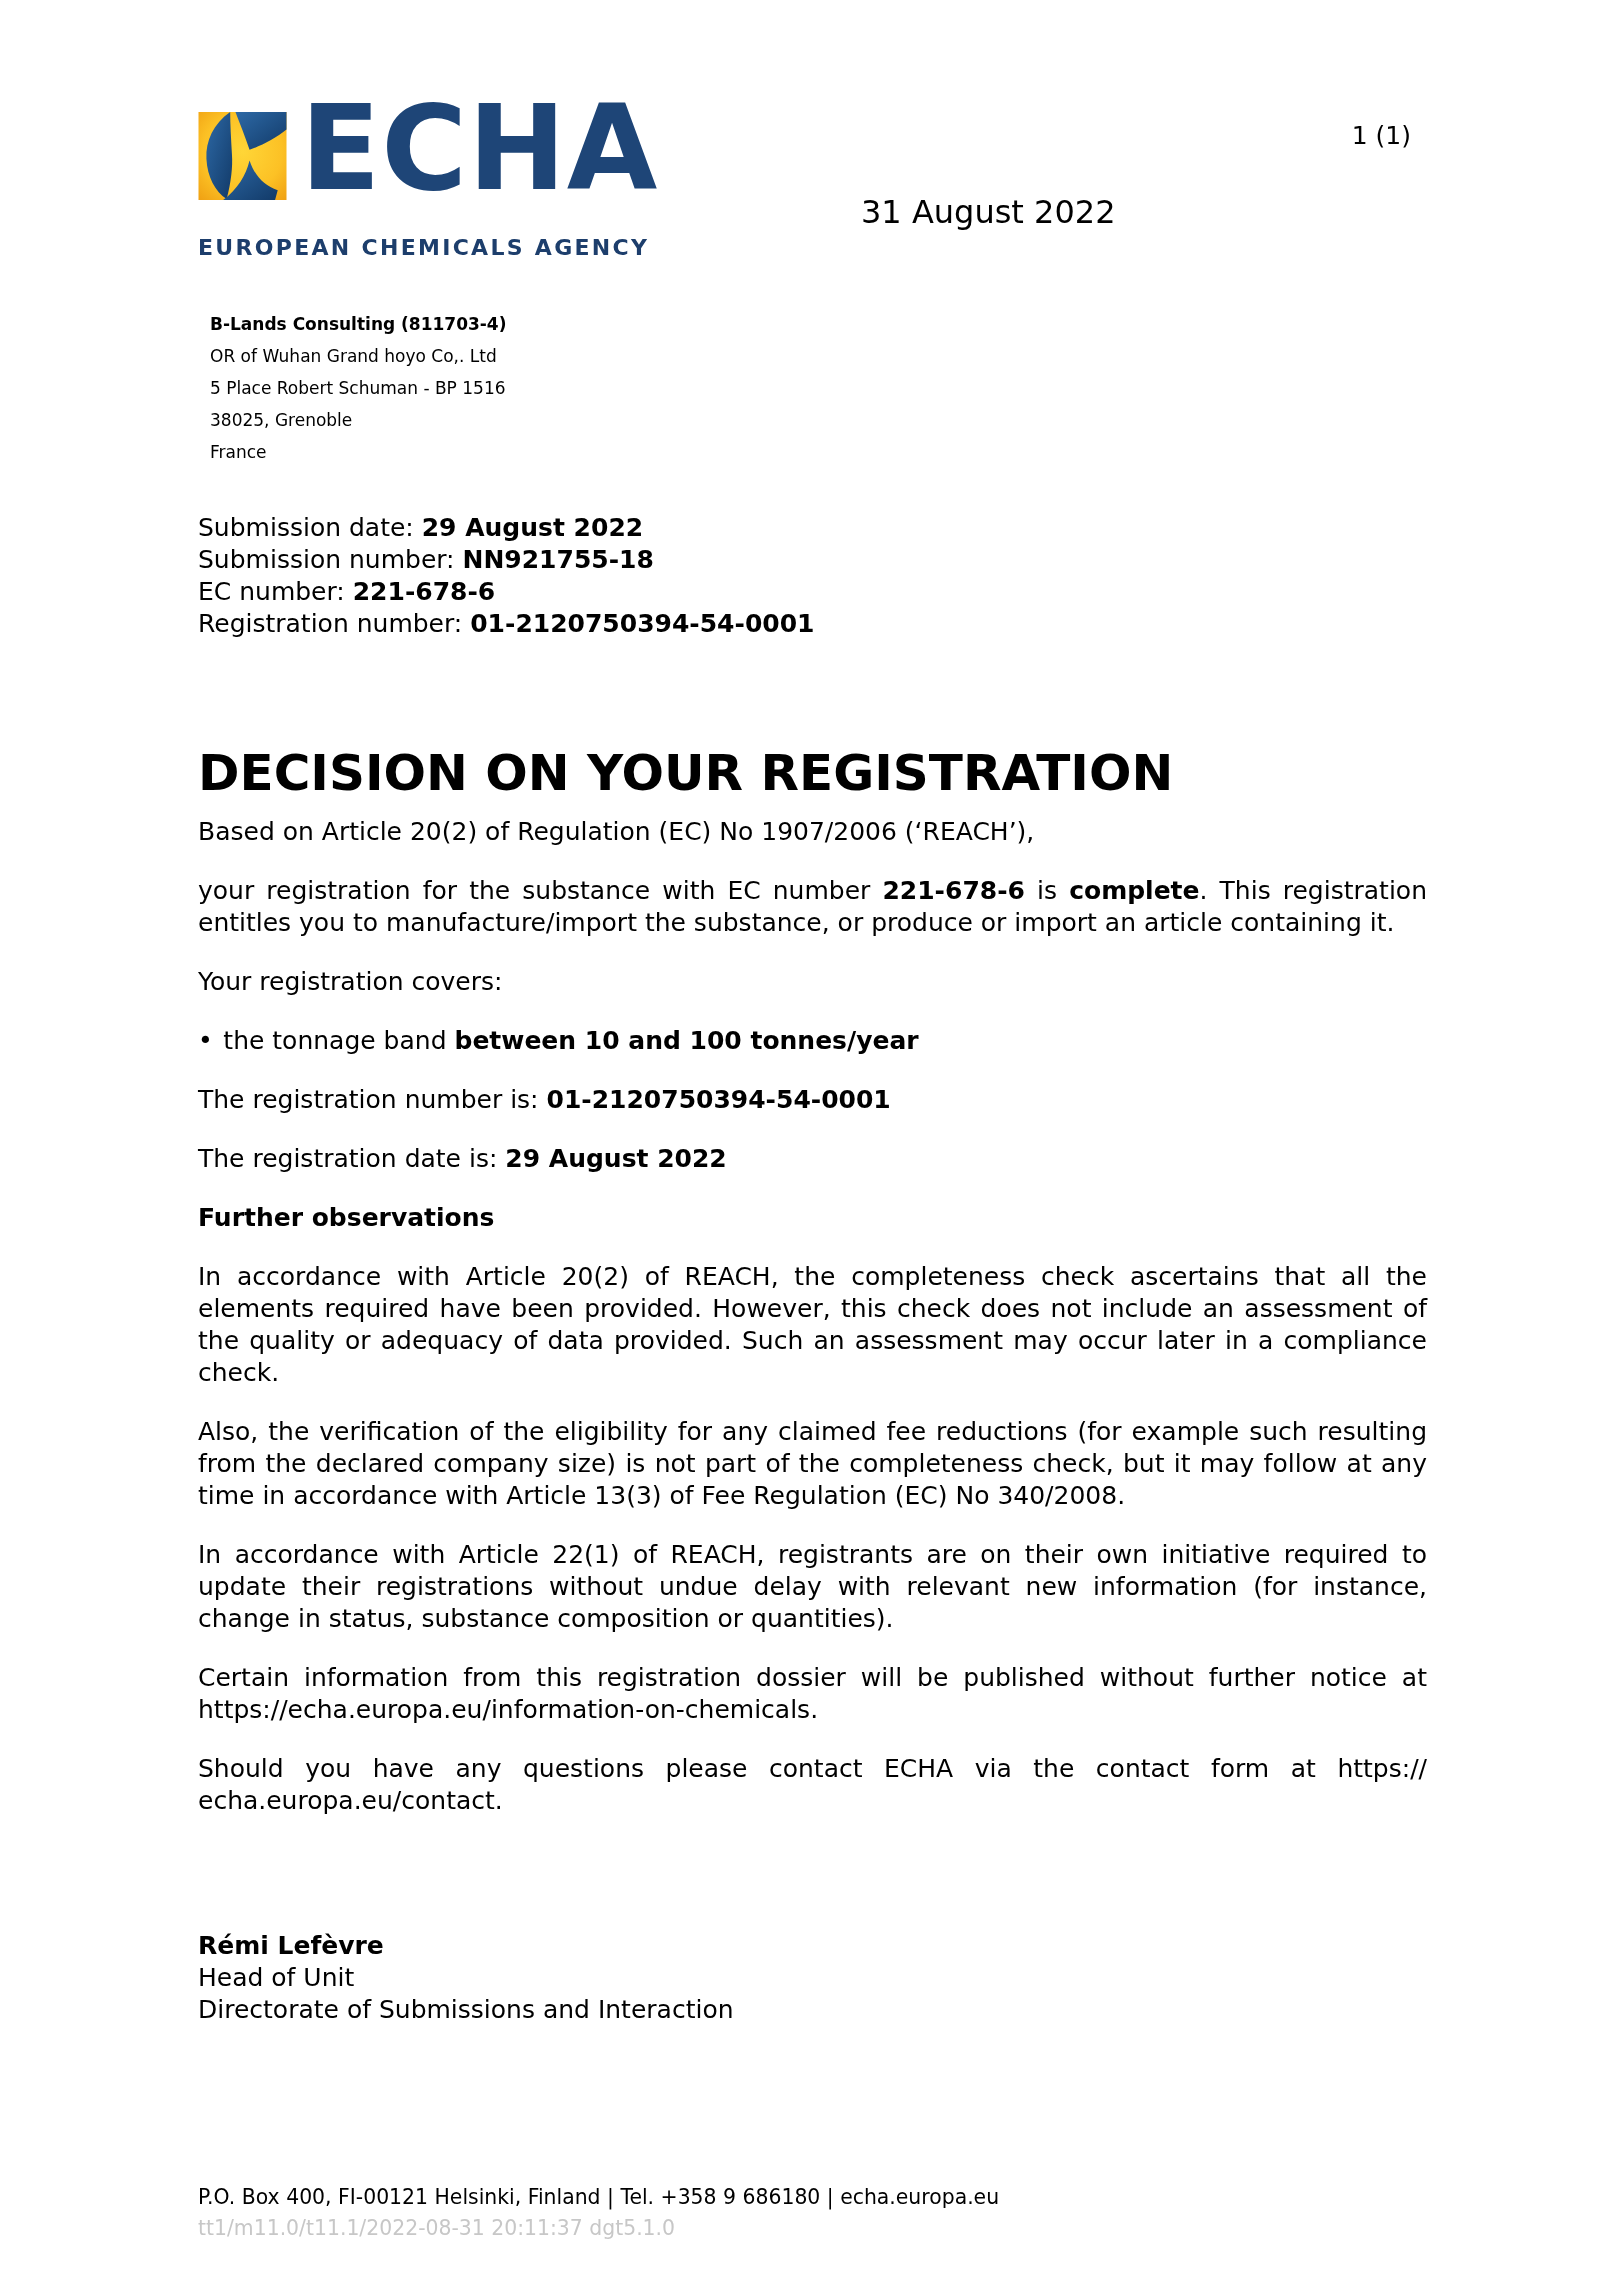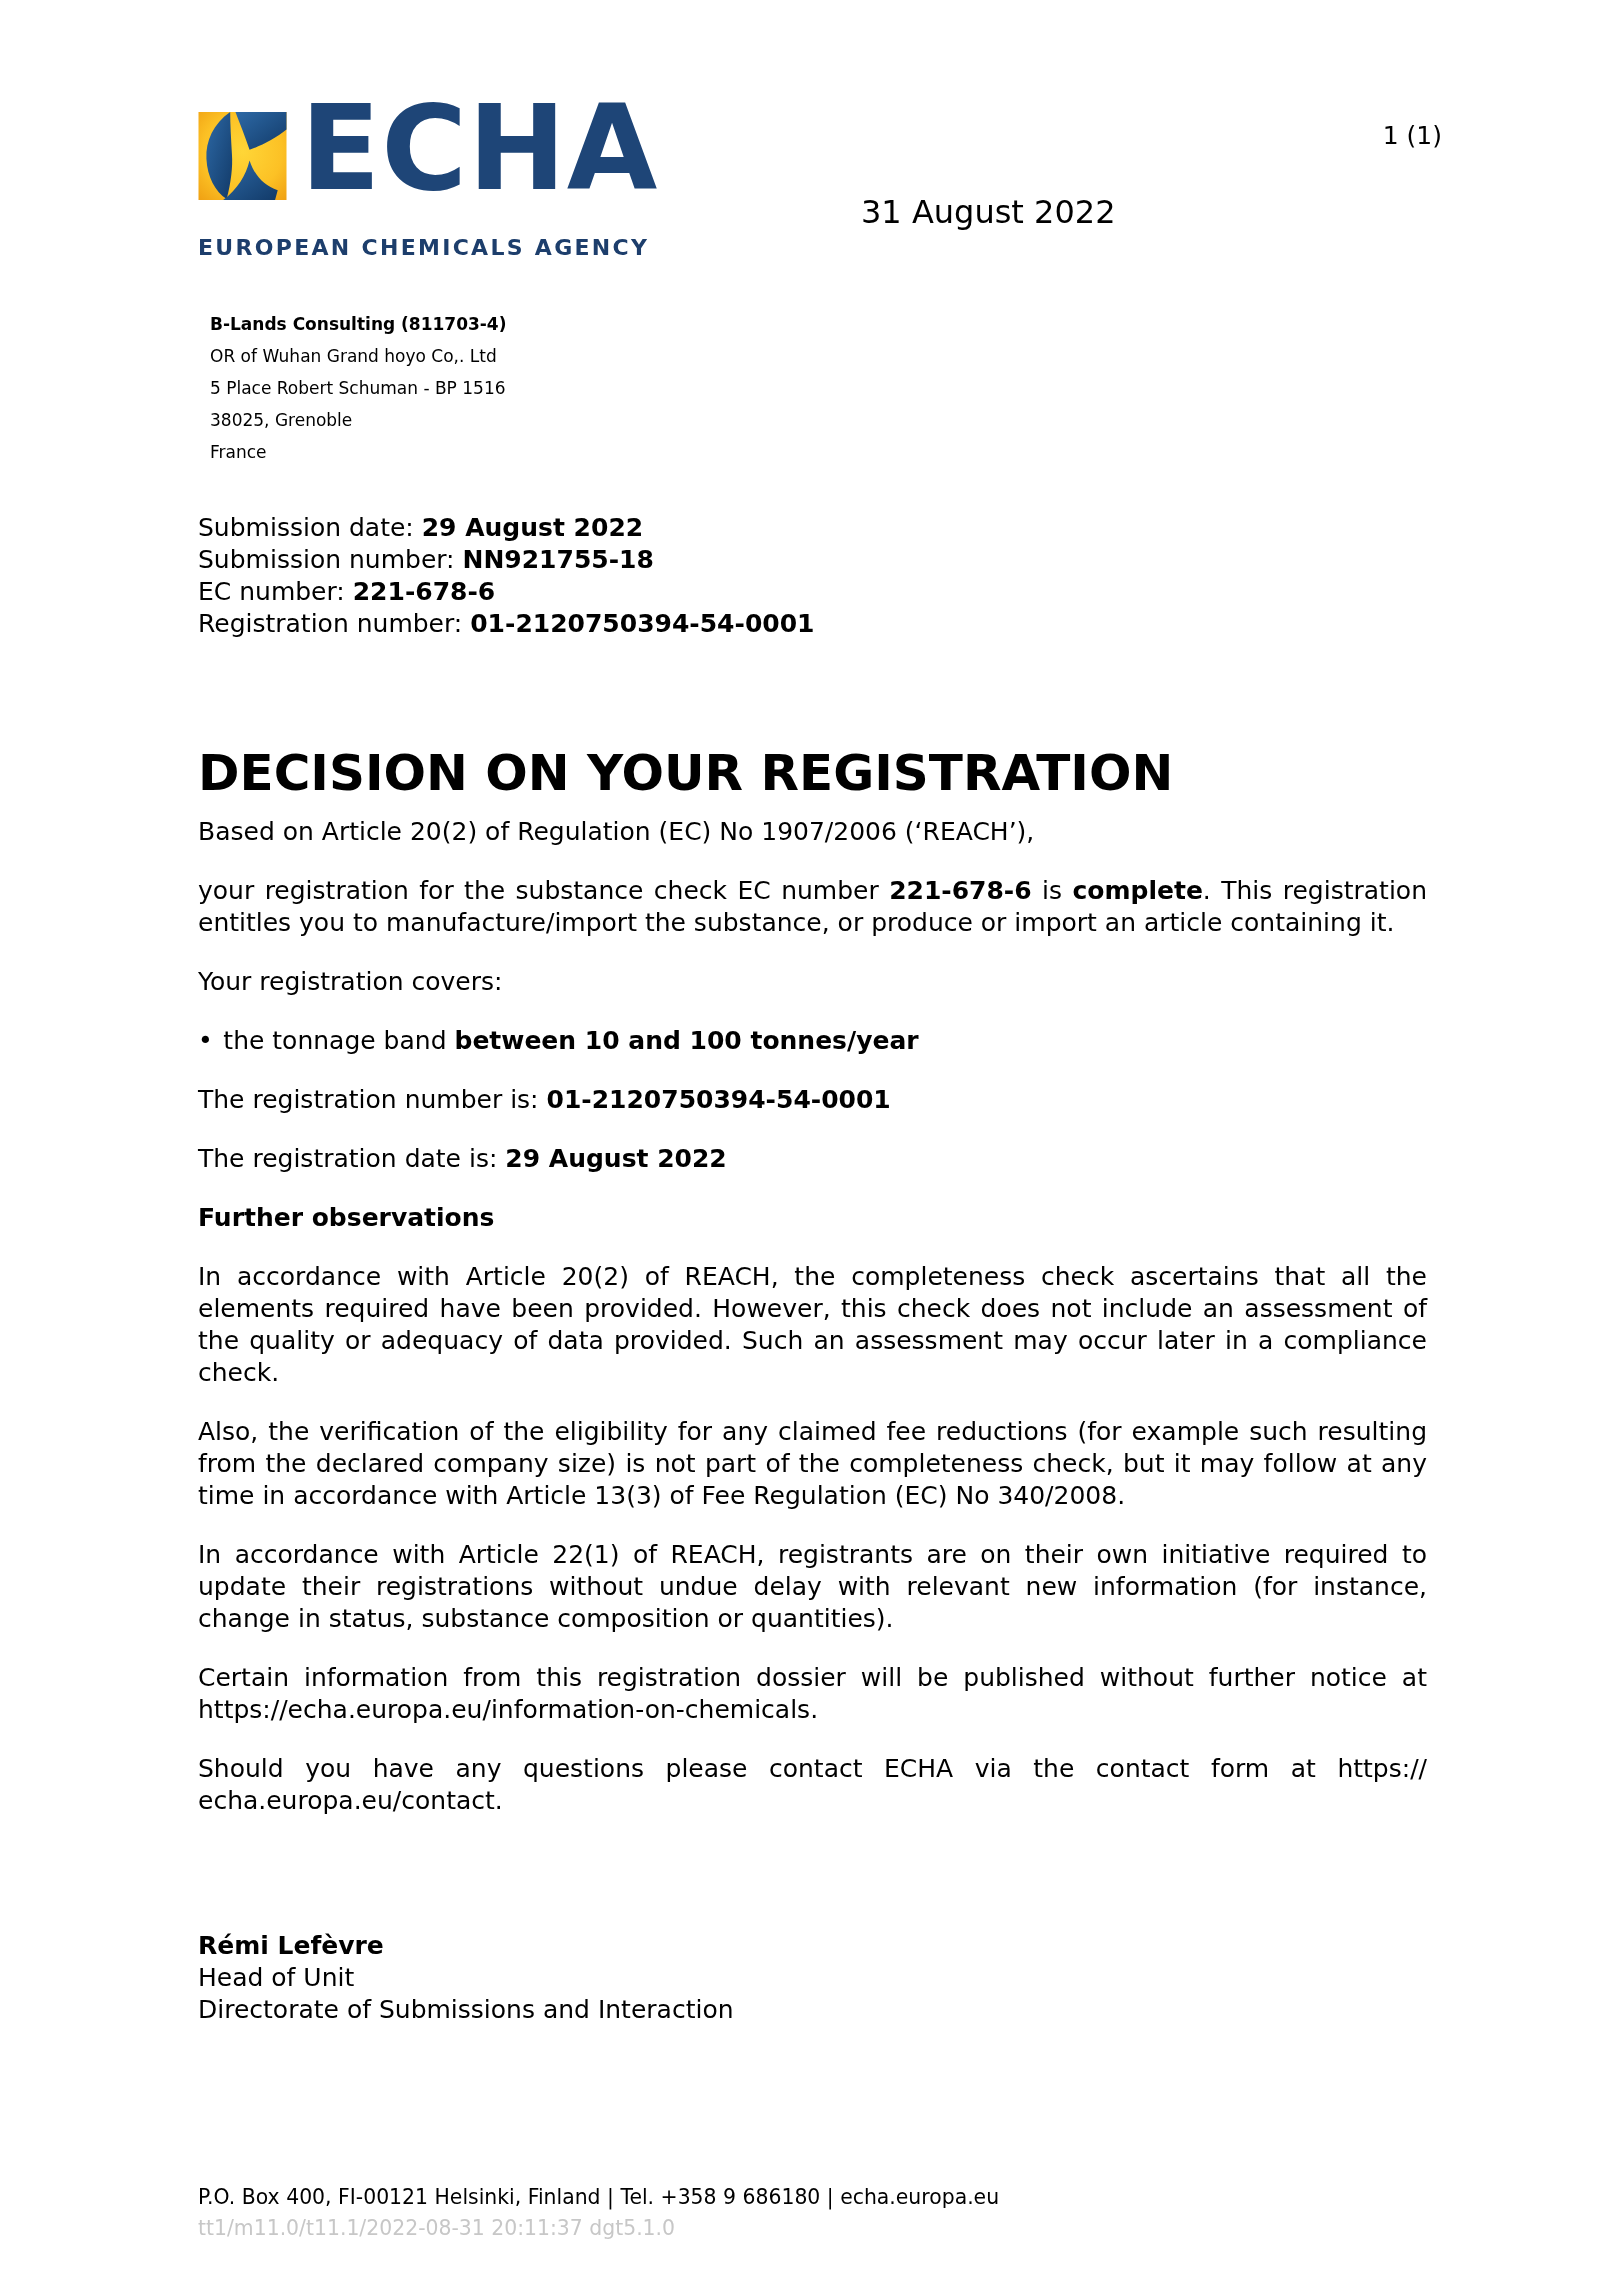--- a/index.html
+++ b/index.html
@@ -27,21 +27,21 @@
     letter-spacing: 0.8px;
   }
   .logo-subtitle {
     margin-top: 35px;
     font-size: 22px;
     font-weight: 700;
     letter-spacing: 2.3px;
     color: #1d3e6c;
     white-space: nowrap;
   }
-  .page-number { position: absolute; top: 121px; right: 181px; font-size: 25px; }
+  .page-number { position: absolute; top: 121px; right: 212px; font-size: 25px; }
   .letter-date { position: absolute; top: 193px; left: 861px; font-size: 32px; }
 
   
   .recipient { position: absolute; left: 210px; top: 308px; font-size: 17px; line-height: 32px; }
   .recipient-name { font-weight: 700; }
 
   
   .meta { position: absolute; left: 198px; top: 512px; font-size: 25px; line-height: 32px; }
 
   
@@ -104,21 +104,21 @@
     <div><span>Submission number: </span><span class="bold">NN921755-18</span></div>
     <div><span>EC number: </span><span class="bold">221-678-6</span></div>
     <div><span>Registration number: </span><span class="bold">01-2120750394-54-0001</span></div>
   </section>
 
   <main class="body">
     <h1 class="heading">DECISION ON YOUR REGISTRATION</h1>
 
     <p>Based on Article 20(2) of Regulation (EC) No 1907/2006 (‘REACH’),</p>
 
-    <p class="justify"><span>your registration for the substance check EC number </span><span class="bold">221-678-6</span><span> is </span><span class="bold">complete</span><span>. This registration entitles you to manufacture/import the substance, or produce or import an article containing it.</span></p>
+    <p class="justify"><span>your registration for the substance with EC number </span><span class="bold">221-678-6</span><span> is </span><span class="bold">complete</span><span>. This registration entitles you to manufacture/import the substance, or produce or import an article containing it.</span></p>
 
     <p>Your registration covers:</p>
 
     <p><span class="bullet-marker">•</span><span>the tonnage band </span><span class="bold">between 10 and 100 tonnes/year</span></p>
 
     <p><span>The registration number is: </span><span class="bold">01-2120750394-54-0001</span></p>
 
     <p><span>The registration date is: </span><span class="bold">29 August 2022</span></p>
 
     <h2 class="heading" style="font-size:25px;">Further observations</h2>

